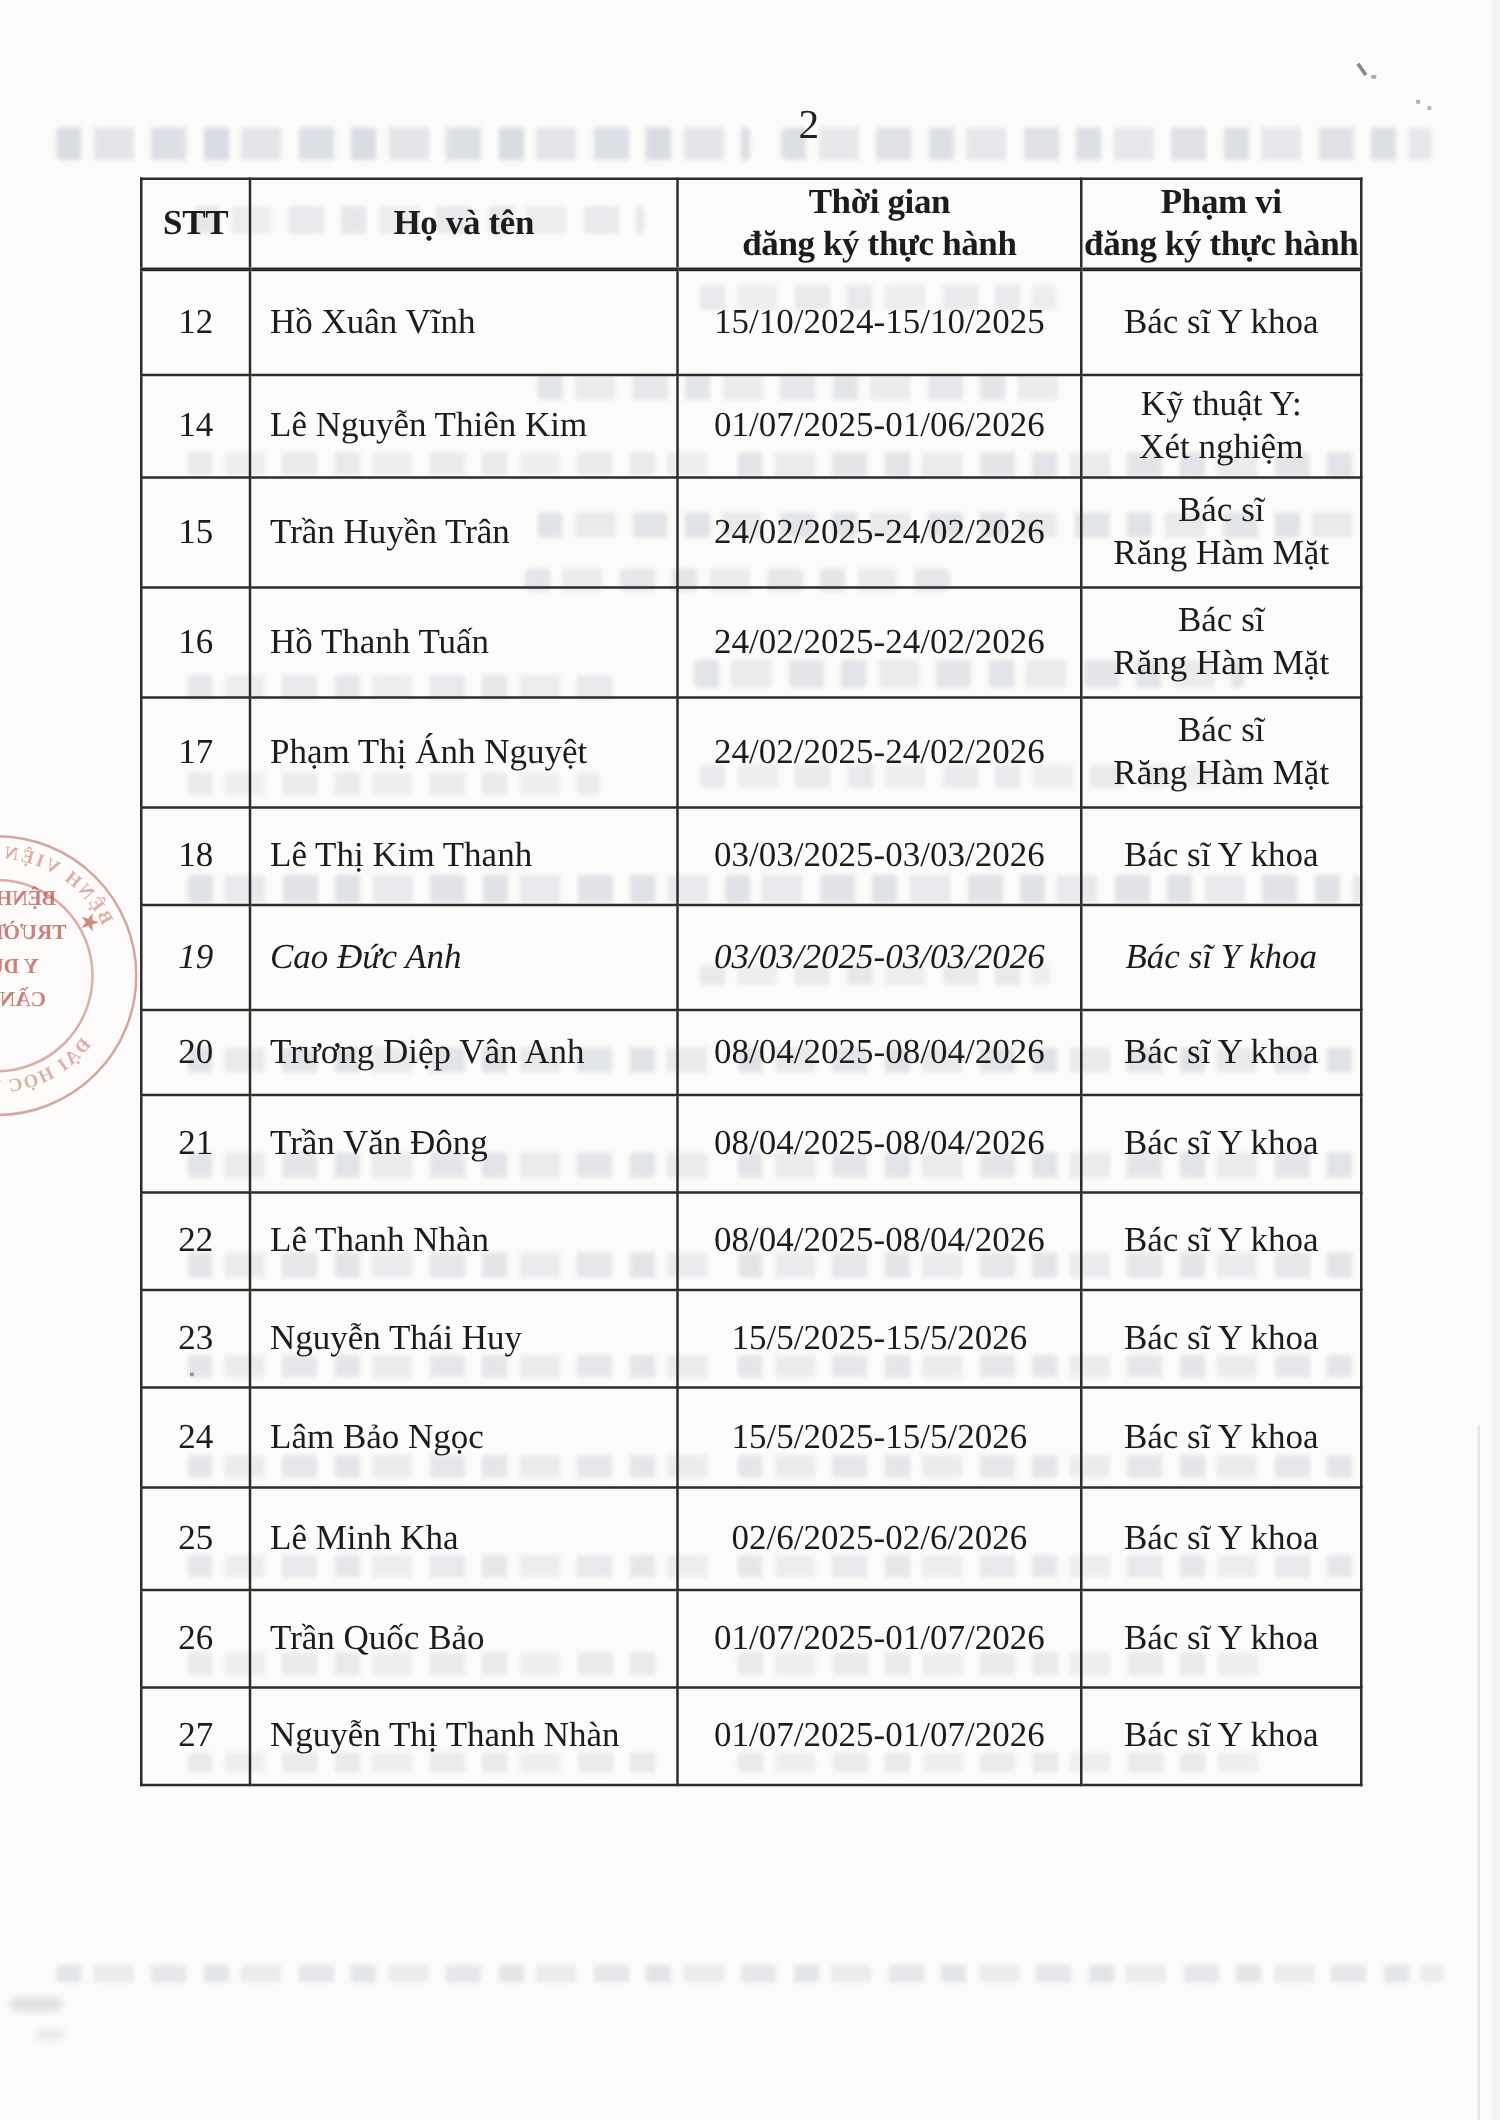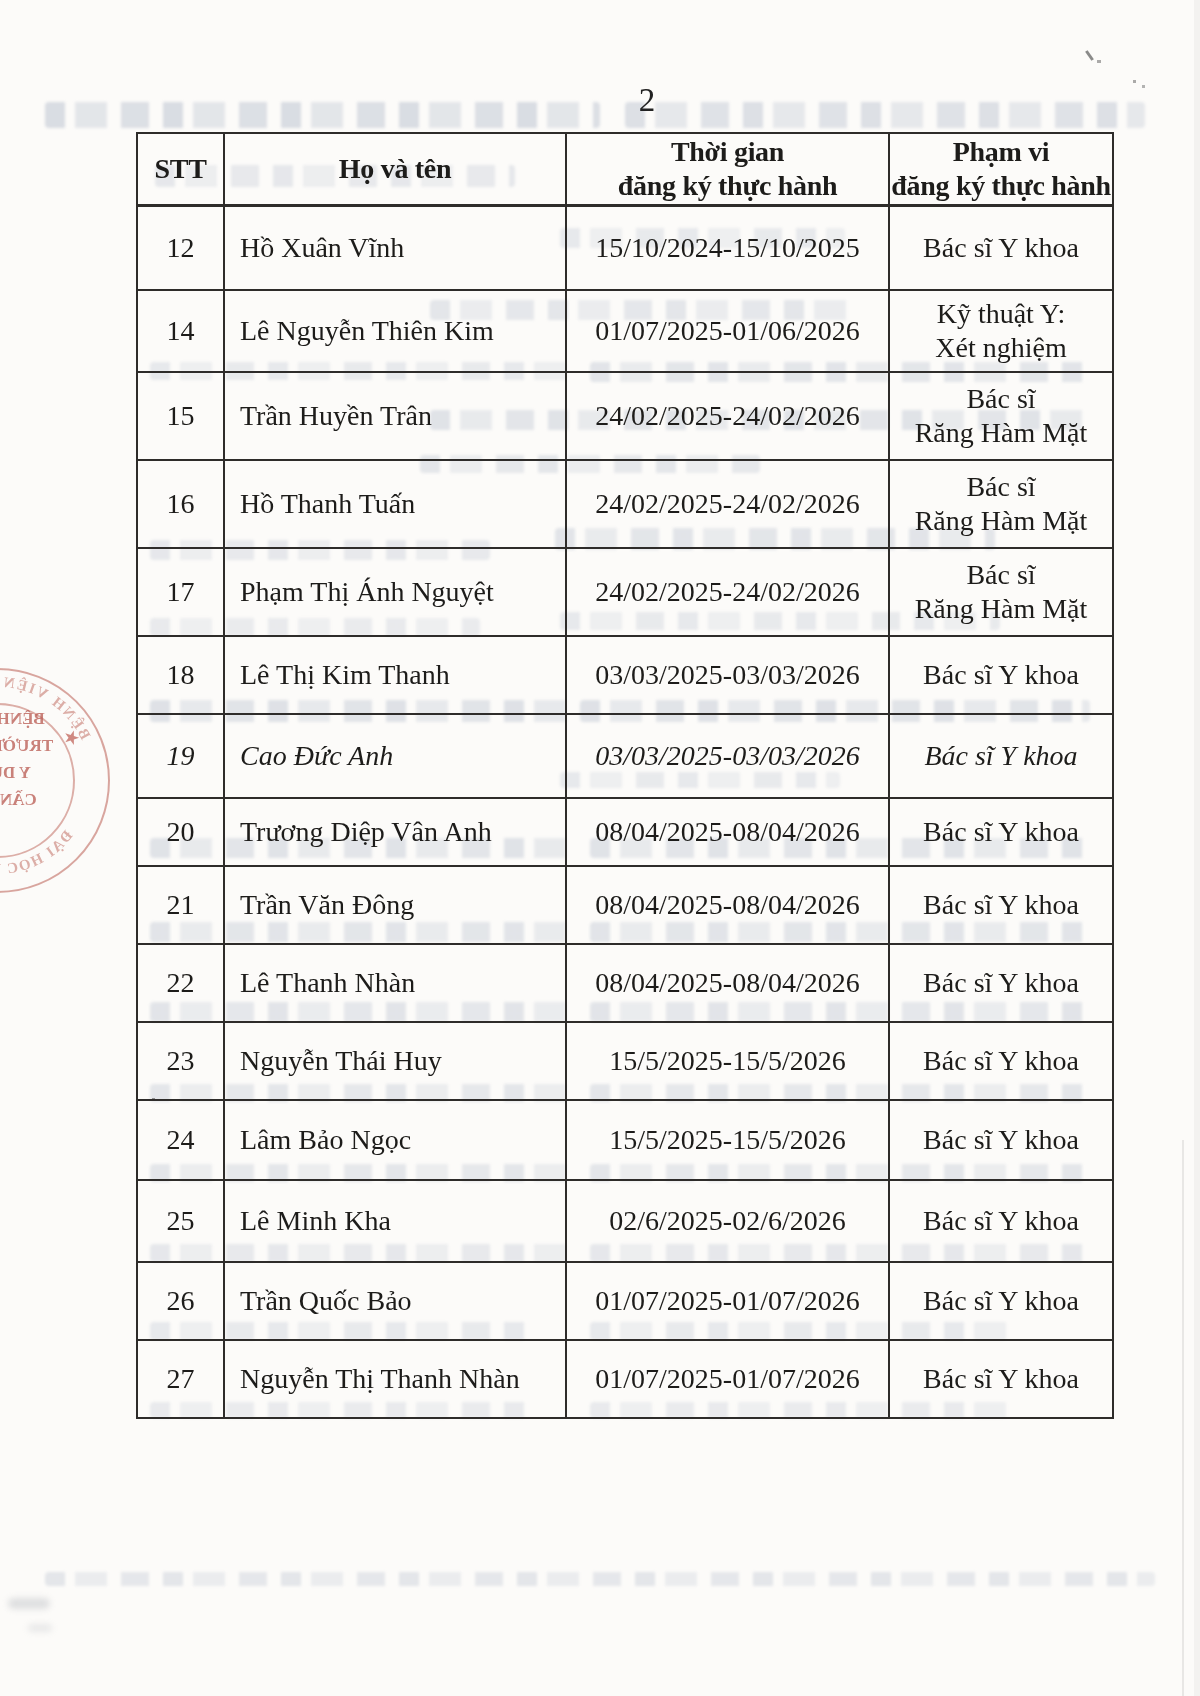--- a/index.html
+++ b/index.html
@@ -24,23 +24,23 @@
     background:repeating-linear-gradient(90deg,
       rgba(125,140,168,.55) 0 20px, rgba(125,140,168,0) 20px 30px,
       rgba(125,140,168,.38) 30px 62px, rgba(125,140,168,0) 62px 76px,
       rgba(125,140,168,.50) 76px 104px, rgba(125,140,168,0) 104px 118px);
   }
   .speck{position:absolute;background:#5a5a5a;}
   .smudge{position:absolute;background:#9aa0a8;filter:blur(3px);border-radius:6px;}
   .edge-line{position:absolute;background:rgba(60,60,60,.10);}
   
   .doc-table{
-    position:absolute;left:112px;top:132px;width:976px;
+    position:absolute;left:112px;top:142px;width:976px;
     border-collapse:collapse;table-layout:fixed;
-    z-index:3;background:transparent;margin-left:24px;
+    z-index:3;background:transparent;
   }
   .doc-table th,.doc-table td{
     border:2px solid #2e2c2a;
     padding:0;vertical-align:middle;text-align:center;
     font-size:28px;line-height:34px;background:transparent;
   }
   .doc-table thead th{font-weight:bold;height:70px;border-bottom-width:3px;letter-spacing:-0.3px;}
   .doc-table td.c-name{text-align:left;padding-left:15px;}
   .hl{display:block;}
   .scope-line{display:block;}

